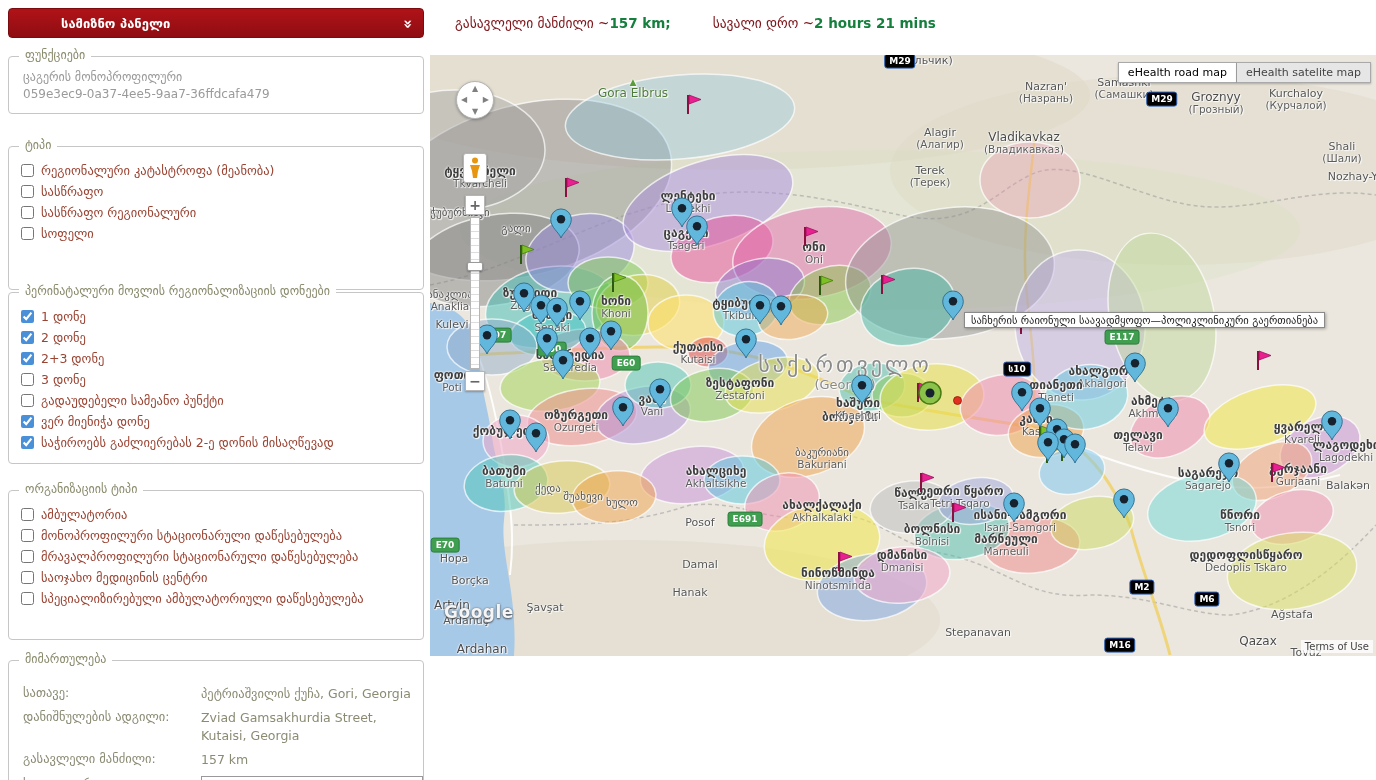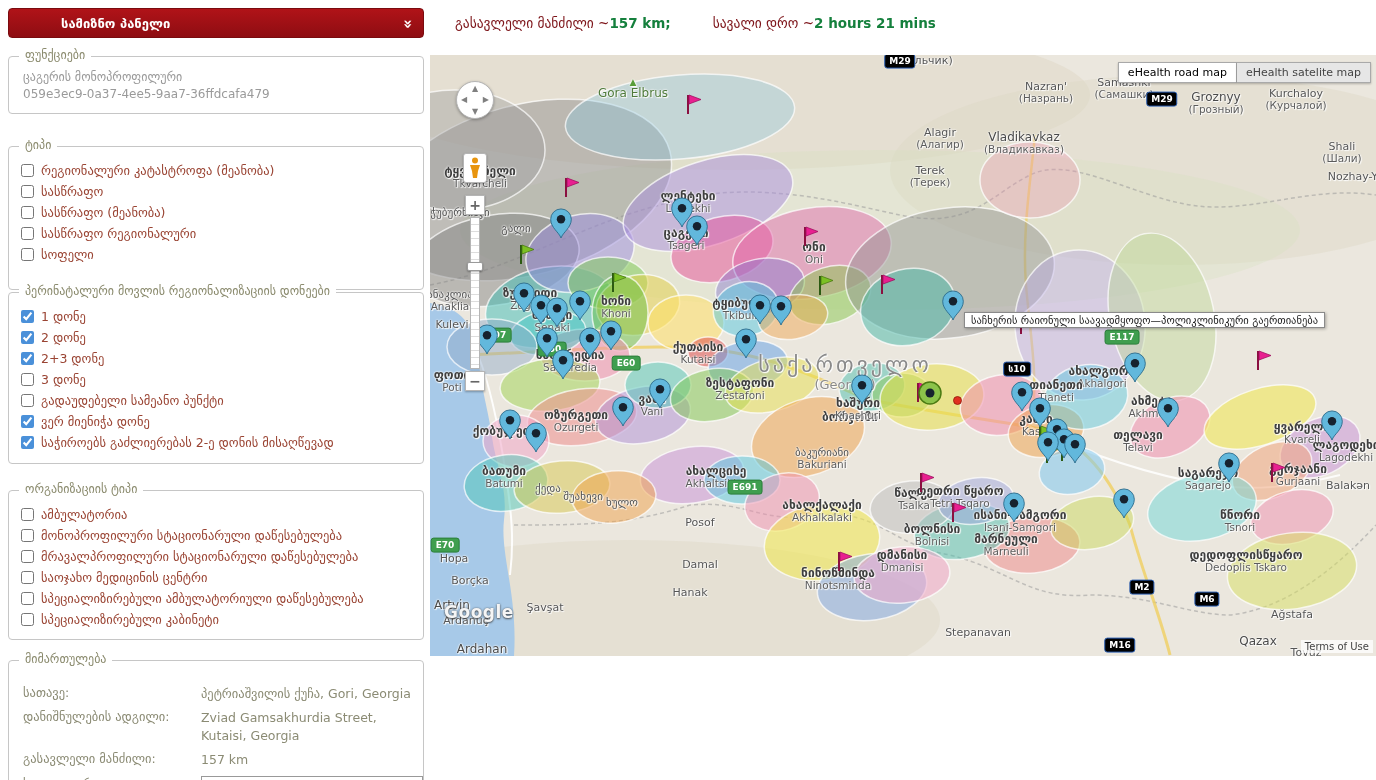--- a/index.html
+++ b/index.html
@@ -159,24 +159,20 @@
       <label class="chk-row">
         <input type="checkbox" style="">
         <span>რეგიონალური კატასტროფა (მეანობა)</span>
       </label>
       <label class="chk-row">
         <input type="checkbox" style="">
         <span>სასწრაფო</span>
       </label>
       <label class="chk-row">
         <input type="checkbox" style="">
-        <span>სასწრაფო (მეანობა)</span>
-      </label>
-      <label class="chk-row">
-        <input type="checkbox" style="">
         <span>სასწრაფო რეგიონალური</span>
       </label>
       <label class="chk-row">
         <input type="checkbox" style="">
         <span>სოფელი</span>
       </label>
     </div>
 </div>
 
 <div class="panel panel-levels">
@@ -228,24 +224,20 @@
         <input type="checkbox" style="">
         <span>მრავალპროფილური სტაციონარული დაწესებულება</span>
       </label>
       <label class="chk-row">
         <input type="checkbox" style="">
         <span>საოჯახო მედიცინის ცენტრი</span>
       </label>
       <label class="chk-row">
         <input type="checkbox" style="">
         <span>სპეციალიზირებული ამბულატორიული დაწესებულება</span>
-      </label>
-      <label class="chk-row">
-        <input type="checkbox" style="">
-        <span>სპეციალიზირებული კაბინეტი</span>
       </label>
     </div>
 </div>
 
 <div class="panel panel-direction">
   <span class="legend">მიმართულება</span>
   <div class="dir-row">
     <span class="lab">სათავე:</span>
     <span class="val">პეტრიაშვილის ქუჩა, Gori, Georgia</span>
   </div>
@@ -613,21 +605,21 @@
         <div class="p">Balakən</div>
       </div>
     </div>
   <div id="shields-layer">
       <span class="shield m" style="left: 470px; top: 6px;">M29</span>
       <span class="shield m" style="left: 732px; top: 44px;">M29</span>
       <span class="shield e" style="left: 67px; top: 280px;">E97</span>
       <span class="shield e" style="left: 122px; top: 294px;">E50</span>
       <span class="shield e" style="left: 196px; top: 308px;">E60</span>
       <span class="shield e" style="left: 692px; top: 282px;">E117</span>
-      <span class="shield e" style="left: 315px; top: 432px;">E691</span>
+      <span class="shield e" style="left: 315px; top: 464px;">E691</span>
       <span class="shield e" style="left: 15px; top: 490px;">E70</span>
       <span class="shield m" style="left: 587px; top: 314px;">ს10</span>
       <span class="shield m" style="left: 712px; top: 532px;">M2</span>
       <span class="shield m" style="left: 777px; top: 544px;">M6</span>
       <span class="shield m" style="left: 690px; top: 590px;">M16</span>
     </div>
   <div id="markers-layer">
       <div class="marker" style="left: 89px; top: 188px;"><svg width="16" height="22">
           <line x1="2" y1="2" x2="2" y2="21" stroke="#2c5a12" stroke-width="2"></line>
           <polygon points="3,2 15,6.5 3,11" fill="#7cc024" stroke="#4a7a12" stroke-width="0.8"></polygon>

